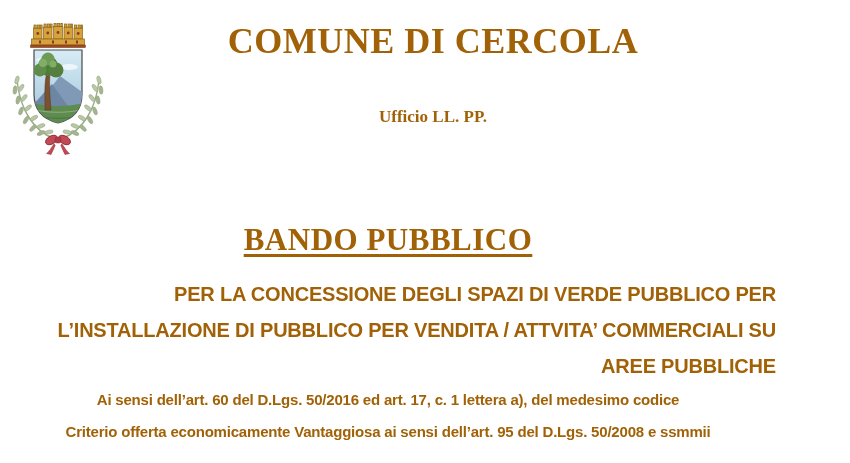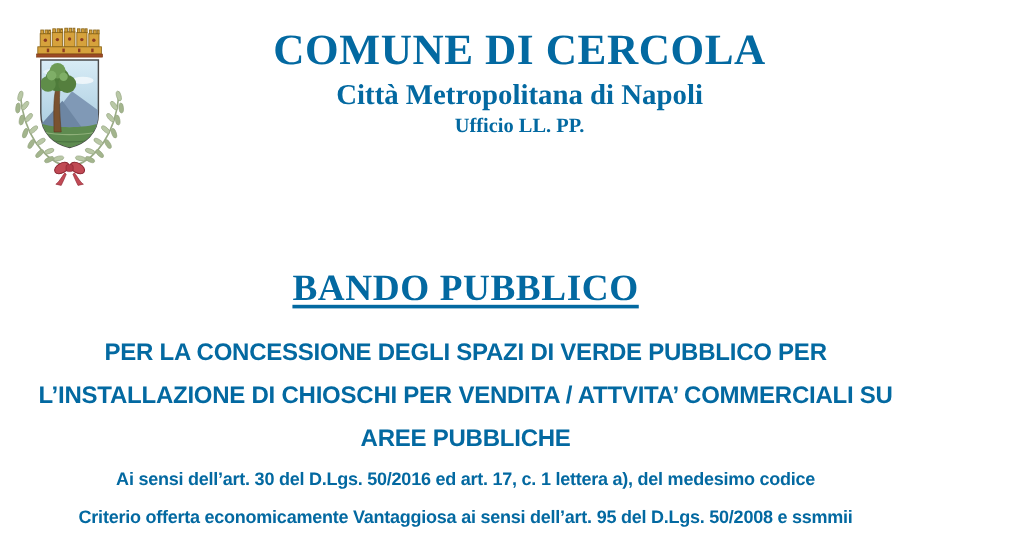--- a/index.html
+++ b/index.html
@@ -5,21 +5,21 @@
   html, body {
     margin: 0; padding: 0;
     background: #ffffff;
   }
   .page {
     position: relative;
     width: 776px;
     height: 463px;
     background: #ffffff;
     overflow: hidden;
-    color: #0369a1;
+    color: #a16207;
     font-family: "Liberation Serif", serif;
   }
   .crest {
     position: absolute;
     left: 8px;
     top: 20px;
     width: 100px;
     height: 137px;
   }
   
@@ -39,21 +39,21 @@
     font-family: "Liberation Serif", serif;
   }
   .subtitle {
     top: 68px;
     font-size: 24px;
     font-weight: bold;
     line-height: 1;
     font-family: "Liberation Serif", serif;
   }
   .office {
-    top: 96px;
+    top: 108px;
     font-size: 17px;
     font-weight: bold;
     line-height: 1;
     font-family: "Liberation Serif", serif;
   }
   .project {
     top: 146px;
     font-size: 26px;
     font-weight: bold;
     font-style: italic;
@@ -75,21 +75,21 @@
     text-decoration-thickness: 2.5px;
     text-underline-offset: 4px;
     font-family: "Liberation Serif", serif;
     white-space: nowrap;
   }
   .subject {
     position: absolute;
     left: 0;
     right: 0;
     top: 276px;
-    text-align: center;
+    text-align: right;
     font-family: "Liberation Sans", sans-serif;
     font-weight: bold;
     font-size: 20px;
     line-height: 36px;
     letter-spacing: -0.2px;
   }
   .legal {
     position: absolute;
     left: 0;
     right: 0;
@@ -215,30 +215,29 @@
     <g stroke="#8a2430" stroke-width="0.8">
       <ellipse cx="43.5" cy="120" rx="6.5" ry="4" transform="rotate(-30 43.5 120)" fill="#c14a55"></ellipse>
       <ellipse cx="56.5" cy="120" rx="6.5" ry="4" transform="rotate(30 56.5 120)" fill="#c14a55"></ellipse>
       <path d="M46,124 C43,128 41,132 38.5,133.5 L43,134.5 C45,130.5 46.3,127.5 47.2,125.2 Z" fill="#c14a55" stroke-width="0.5"></path>
       <path d="M54,124 C57,128 59,132 61.5,133.5 L57,134.5 C55,130.5 53.7,127.5 52.8,125.2 Z" fill="#c14a55" stroke-width="0.5"></path>
       <rect x="47" y="117" width="6" height="6" rx="2" fill="#b23a48" stroke-width="0.5"></rect>
     </g>
   </svg>
 
   <div class="hdr-line municipality">COMUNE DI CERCOLA</div>
-  <div class="hdr-line subtitle">Città Metropolitana di Napoli</div>
   <div class="hdr-line office">Ufficio LL. PP.</div>
 
 
   <div class="notice">BANDO PUBBLICO</div>
 
   <div class="subject">
     <div class="line">PER LA CONCESSIONE DEGLI SPAZI DI VERDE PUBBLICO PER</div>
-    <div class="line">L’INSTALLAZIONE DI CHIOSCHI PER VENDITA / ATTVITA’ COMMERCIALI SU</div>
+    <div class="line">L’INSTALLAZIONE DI PUBBLICO PER VENDITA / ATTVITA’ COMMERCIALI SU</div>
     <div class="line">AREE PUBBLICHE</div>
   </div>
 
   <div class="legal">
-    <div class="line">Ai sensi dell’art. 30 del D.Lgs. 50/2016 ed art. 17, c. 1 lettera a), del medesimo codice</div>
+    <div class="line">Ai sensi dell’art. 60 del D.Lgs. 50/2016 ed art. 17, c. 1 lettera a), del medesimo codice</div>
     <div class="line">Criterio offerta economicamente Vantaggiosa ai sensi dell’art. 95 del D.Lgs. 50/2008 e ssmmii</div>
   </div>
 
 </div>
 
 </body></html>

